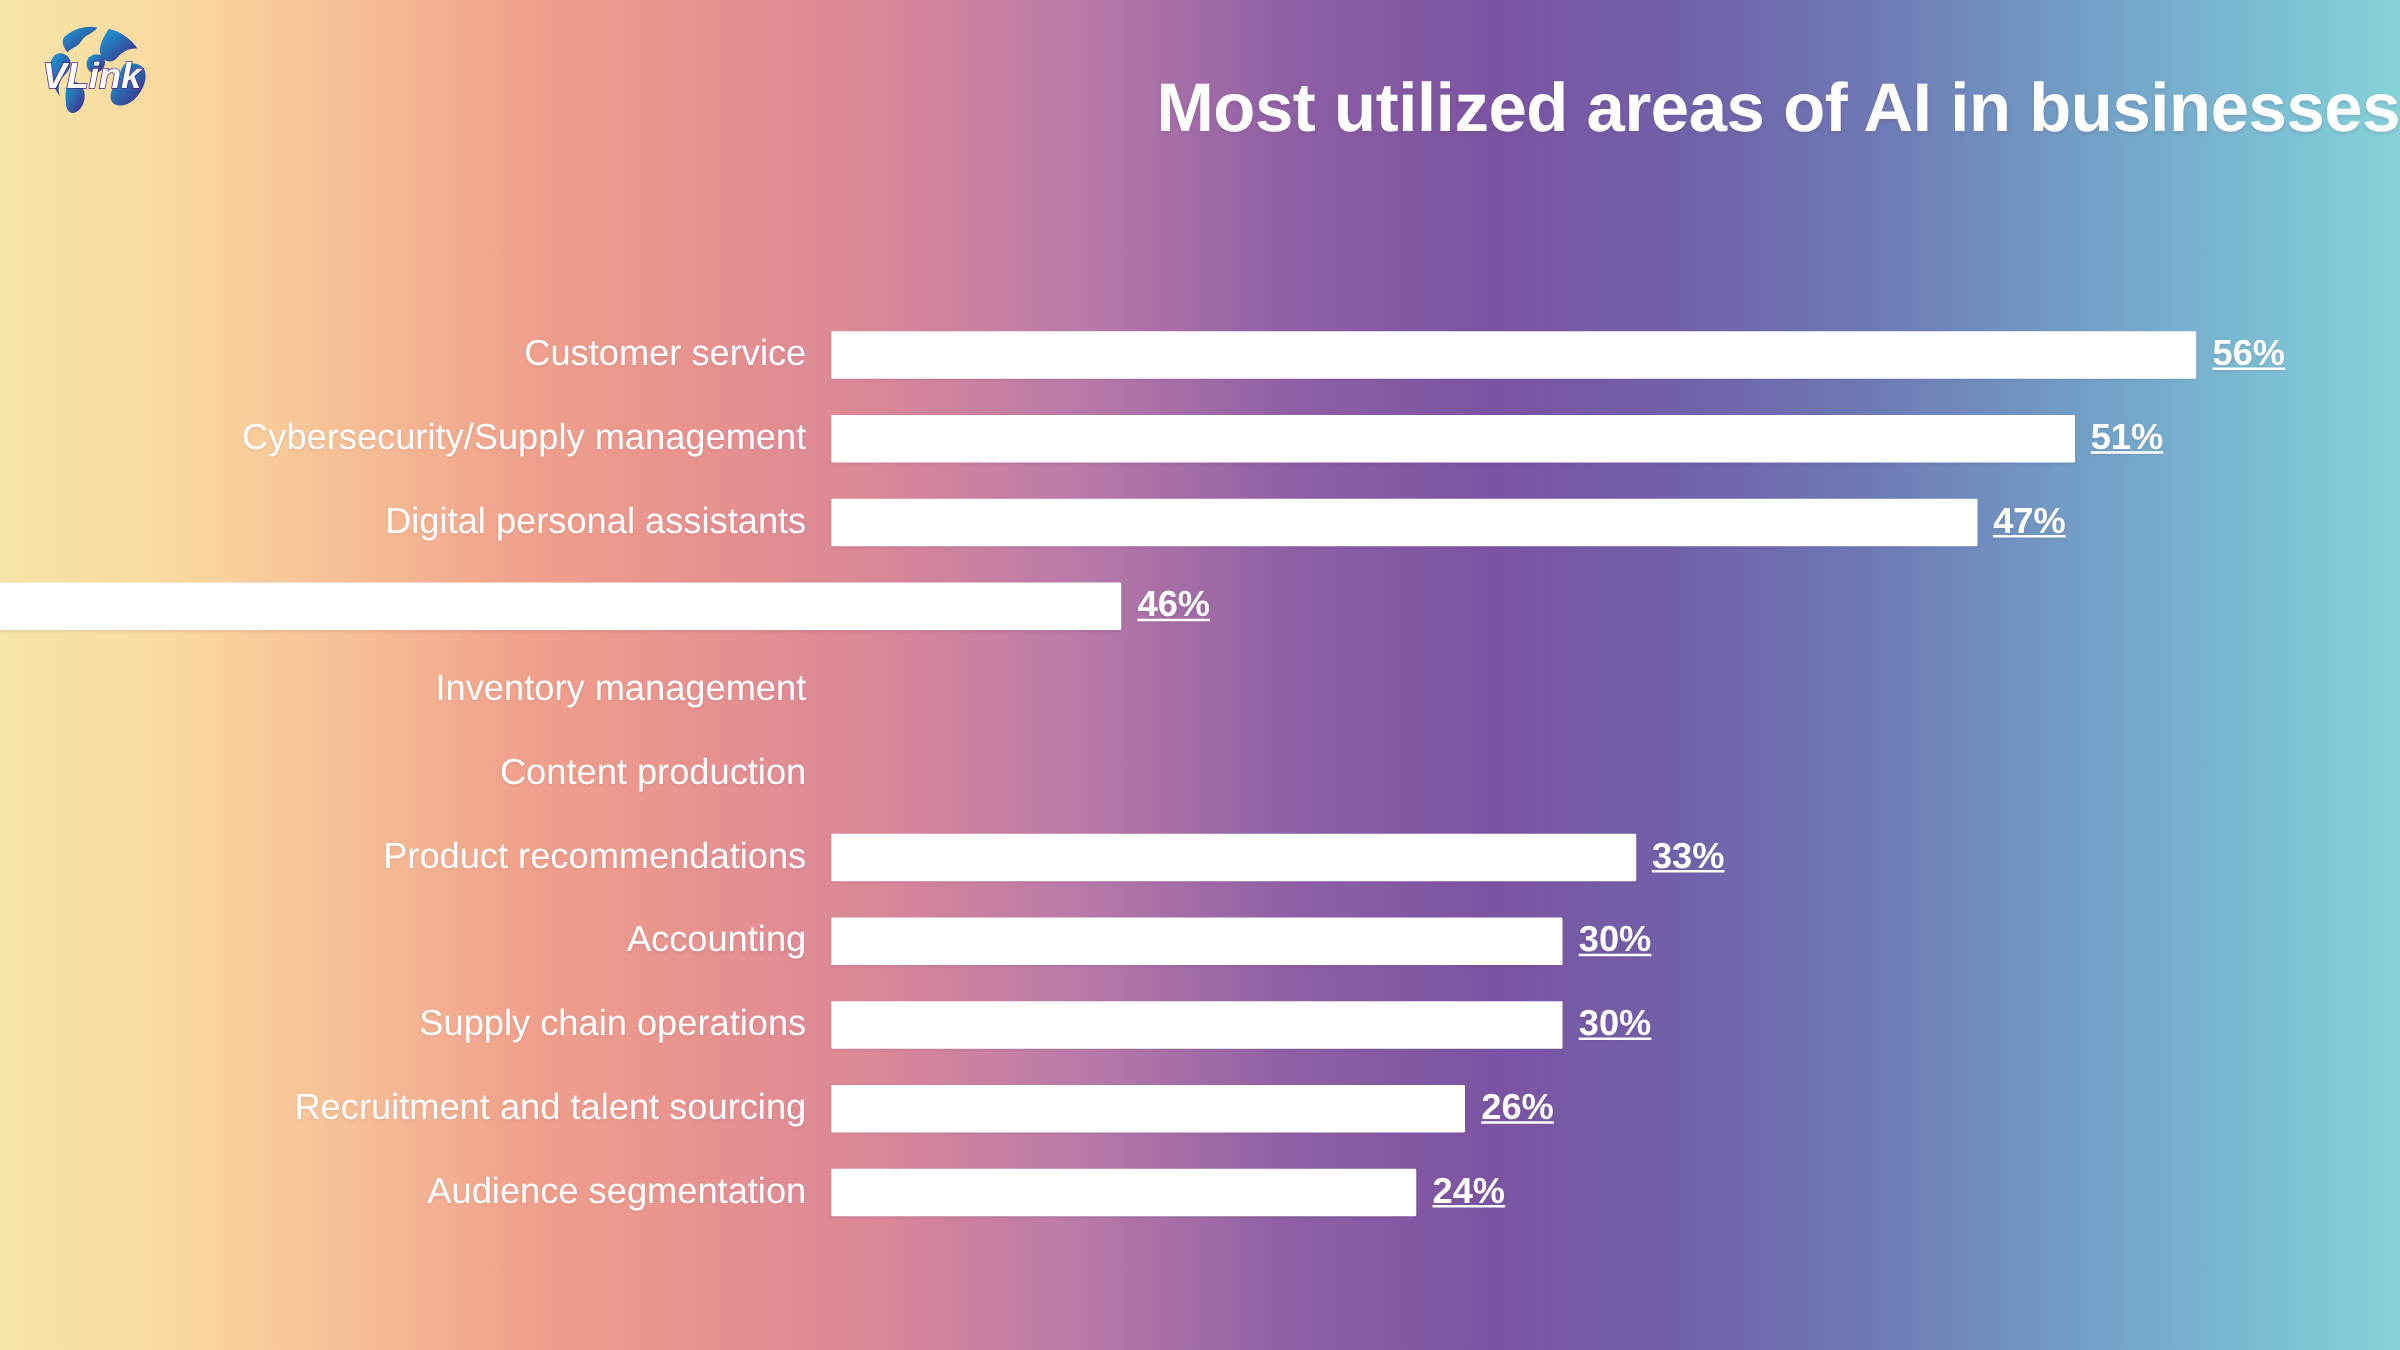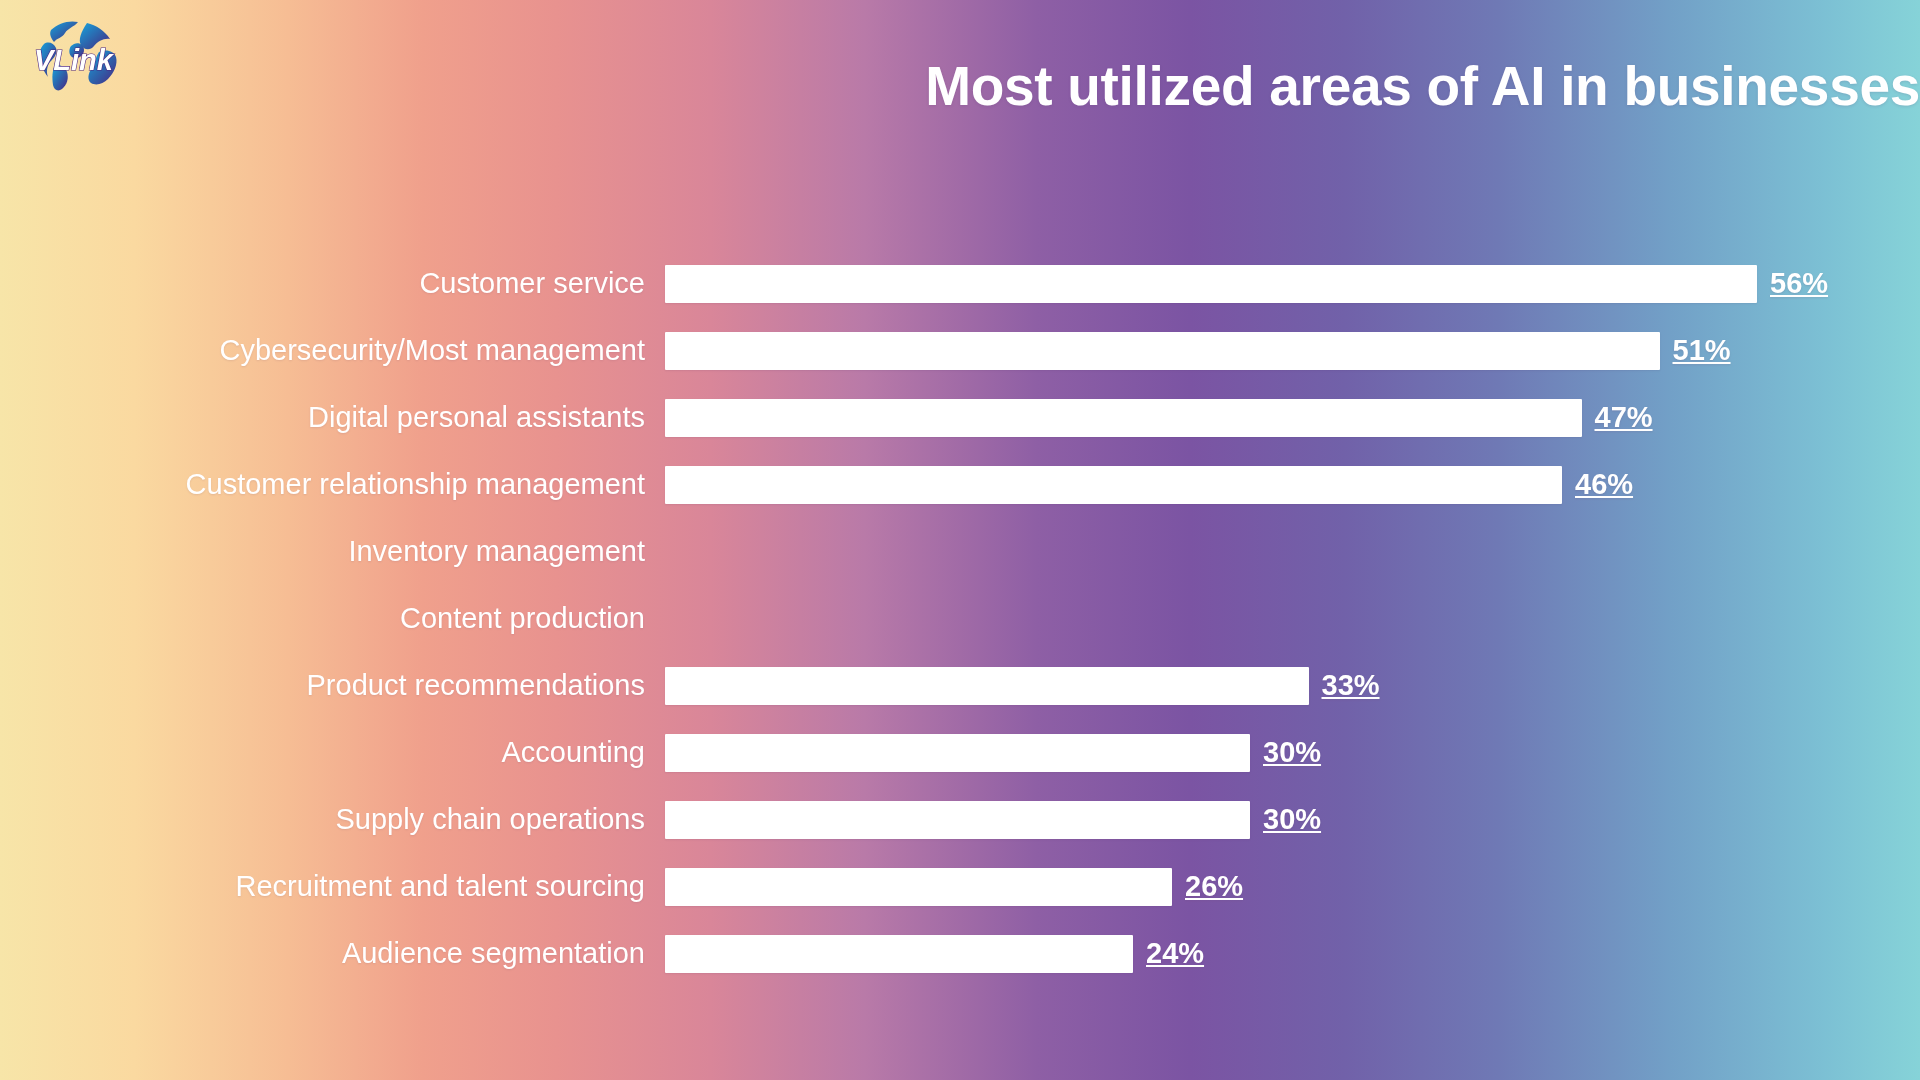--- a/index.html
+++ b/index.html
@@ -121,35 +121,34 @@
 
 <div id="chart">
     <div class="row">
       <div class="cat">Customer service</div>
       <div class="track">
         <div class="bar" style="width: 1092px; background: rgb(255, 255, 255);"></div>
         <div class="val">56%</div>
       </div>
     </div>
     <div class="row">
-      <div class="cat">Cybersecurity/Most management</div>
+      <div class="cat">Cybersecurity/Supply management</div>
       <div class="track">
         <div class="bar" style="width: 994.5px; background: rgb(255, 255, 255);"></div>
         <div class="val">51%</div>
       </div>
     </div>
     <div class="row">
       <div class="cat">Digital personal assistants</div>
       <div class="track">
         <div class="bar" style="width: 916.5px; background: rgb(255, 255, 255);"></div>
         <div class="val">47%</div>
       </div>
     </div>
     <div class="row">
-      <div class="cat">Customer relationship management</div>
       <div class="track">
         <div class="bar" style="width: 897px; background: rgb(255, 255, 255);"></div>
         <div class="val">46%</div>
       </div>
     </div>
     <div class="row">
       <div class="cat">Inventory management</div>
     </div>
     <div class="row">
       <div class="cat">Content production</div>

